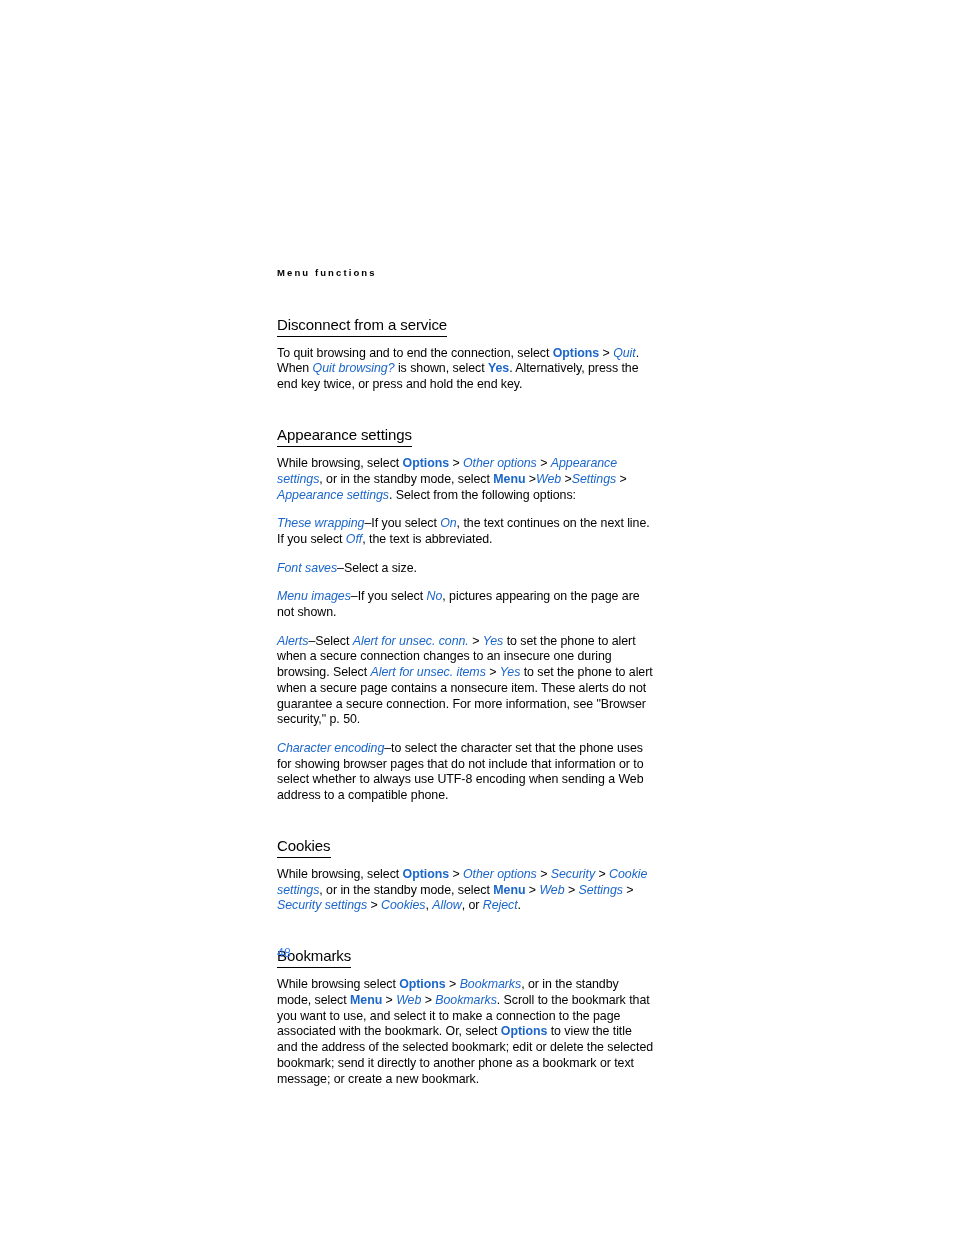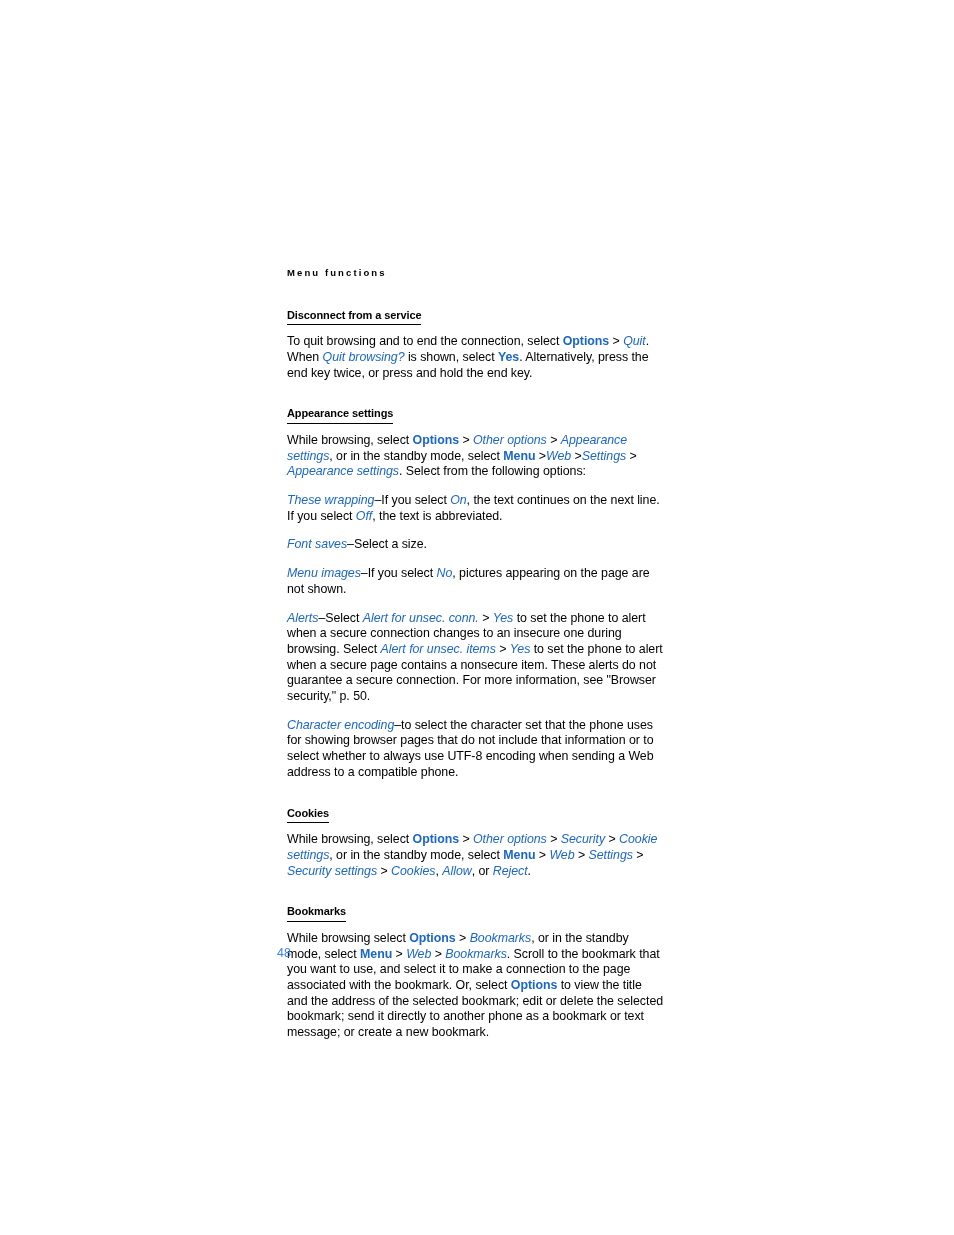--- a/index.html
+++ b/index.html
@@ -12,41 +12,41 @@
     width: 954px;
     height: 1235px;
     position: relative;
     font-family: "Liberation Sans", sans-serif;
     color: #000000;
     -webkit-font-smoothing: antialiased;
   }
 
   .page {
     position: absolute;
-    left: 287px;
+    left: 277px;
     top: 268px;
     width: 390px;
   }
 
   
   .running-head {
     font-size: 9.5px;
     font-weight: 700;
     letter-spacing: 2.1px;
     color: #000000;
     margin: 0 0 22px 0;
     line-height: 1;
   }
 
   
   h2.section-heading {
-    font-size: 11px;
-    font-weight: 700;
+    font-size: 15px;
+    font-weight: 400;
     line-height: 1.15;
-    margin: 9px 0 9px 0;
+    margin: 16px 0 9px 0;
     padding: 0 0 3px 0;
     border-bottom: 1.6px solid #000000;
     display: inline-block;
     letter-spacing: -0.1px;
   }
   .heading-row { margin: 0; }
 
   
   p.body {
     font-size: 12.4px;

